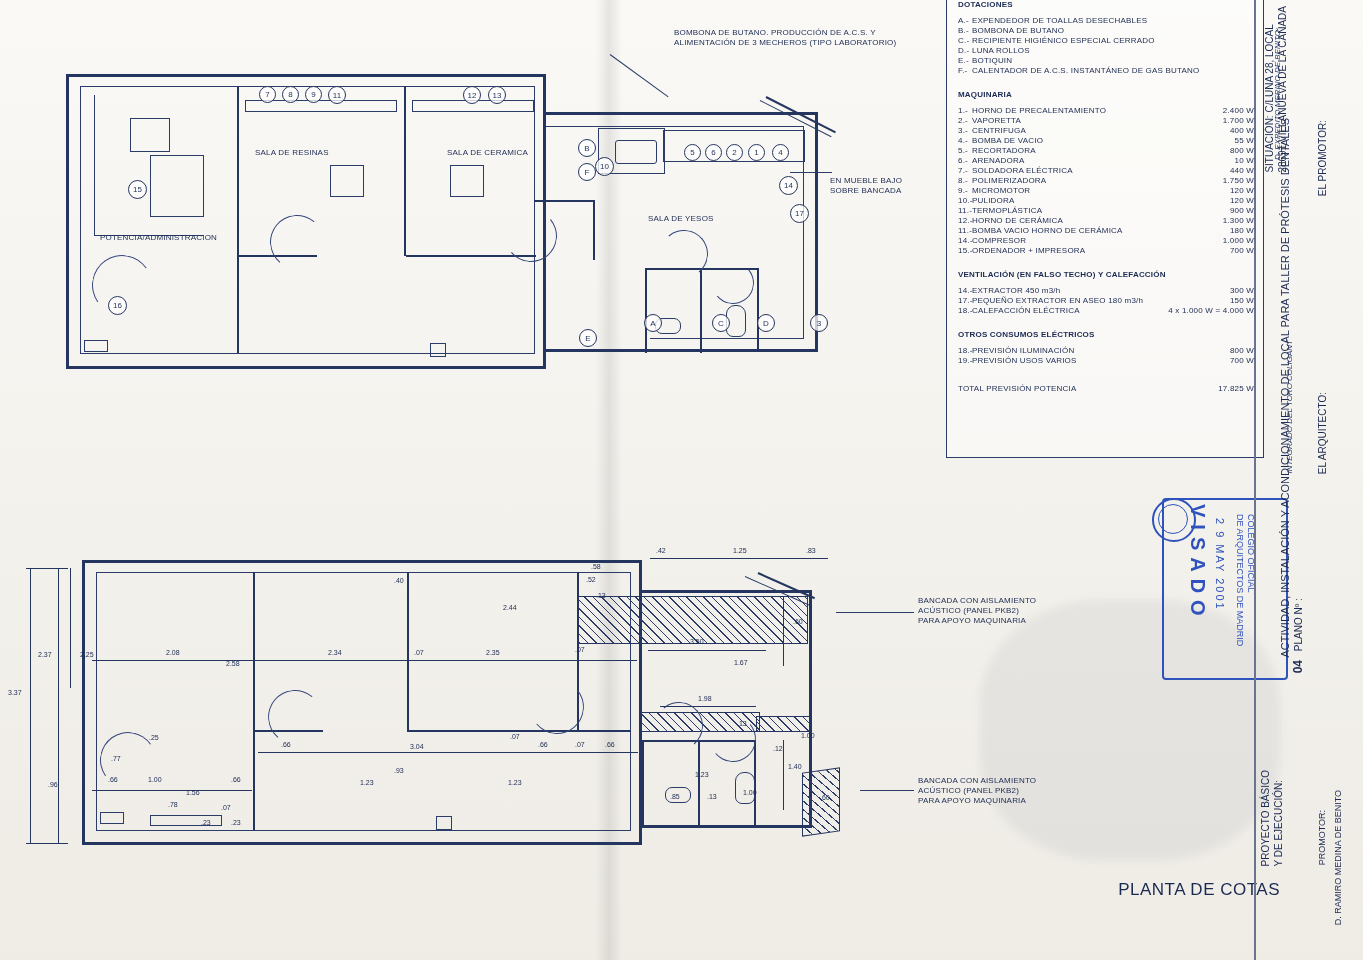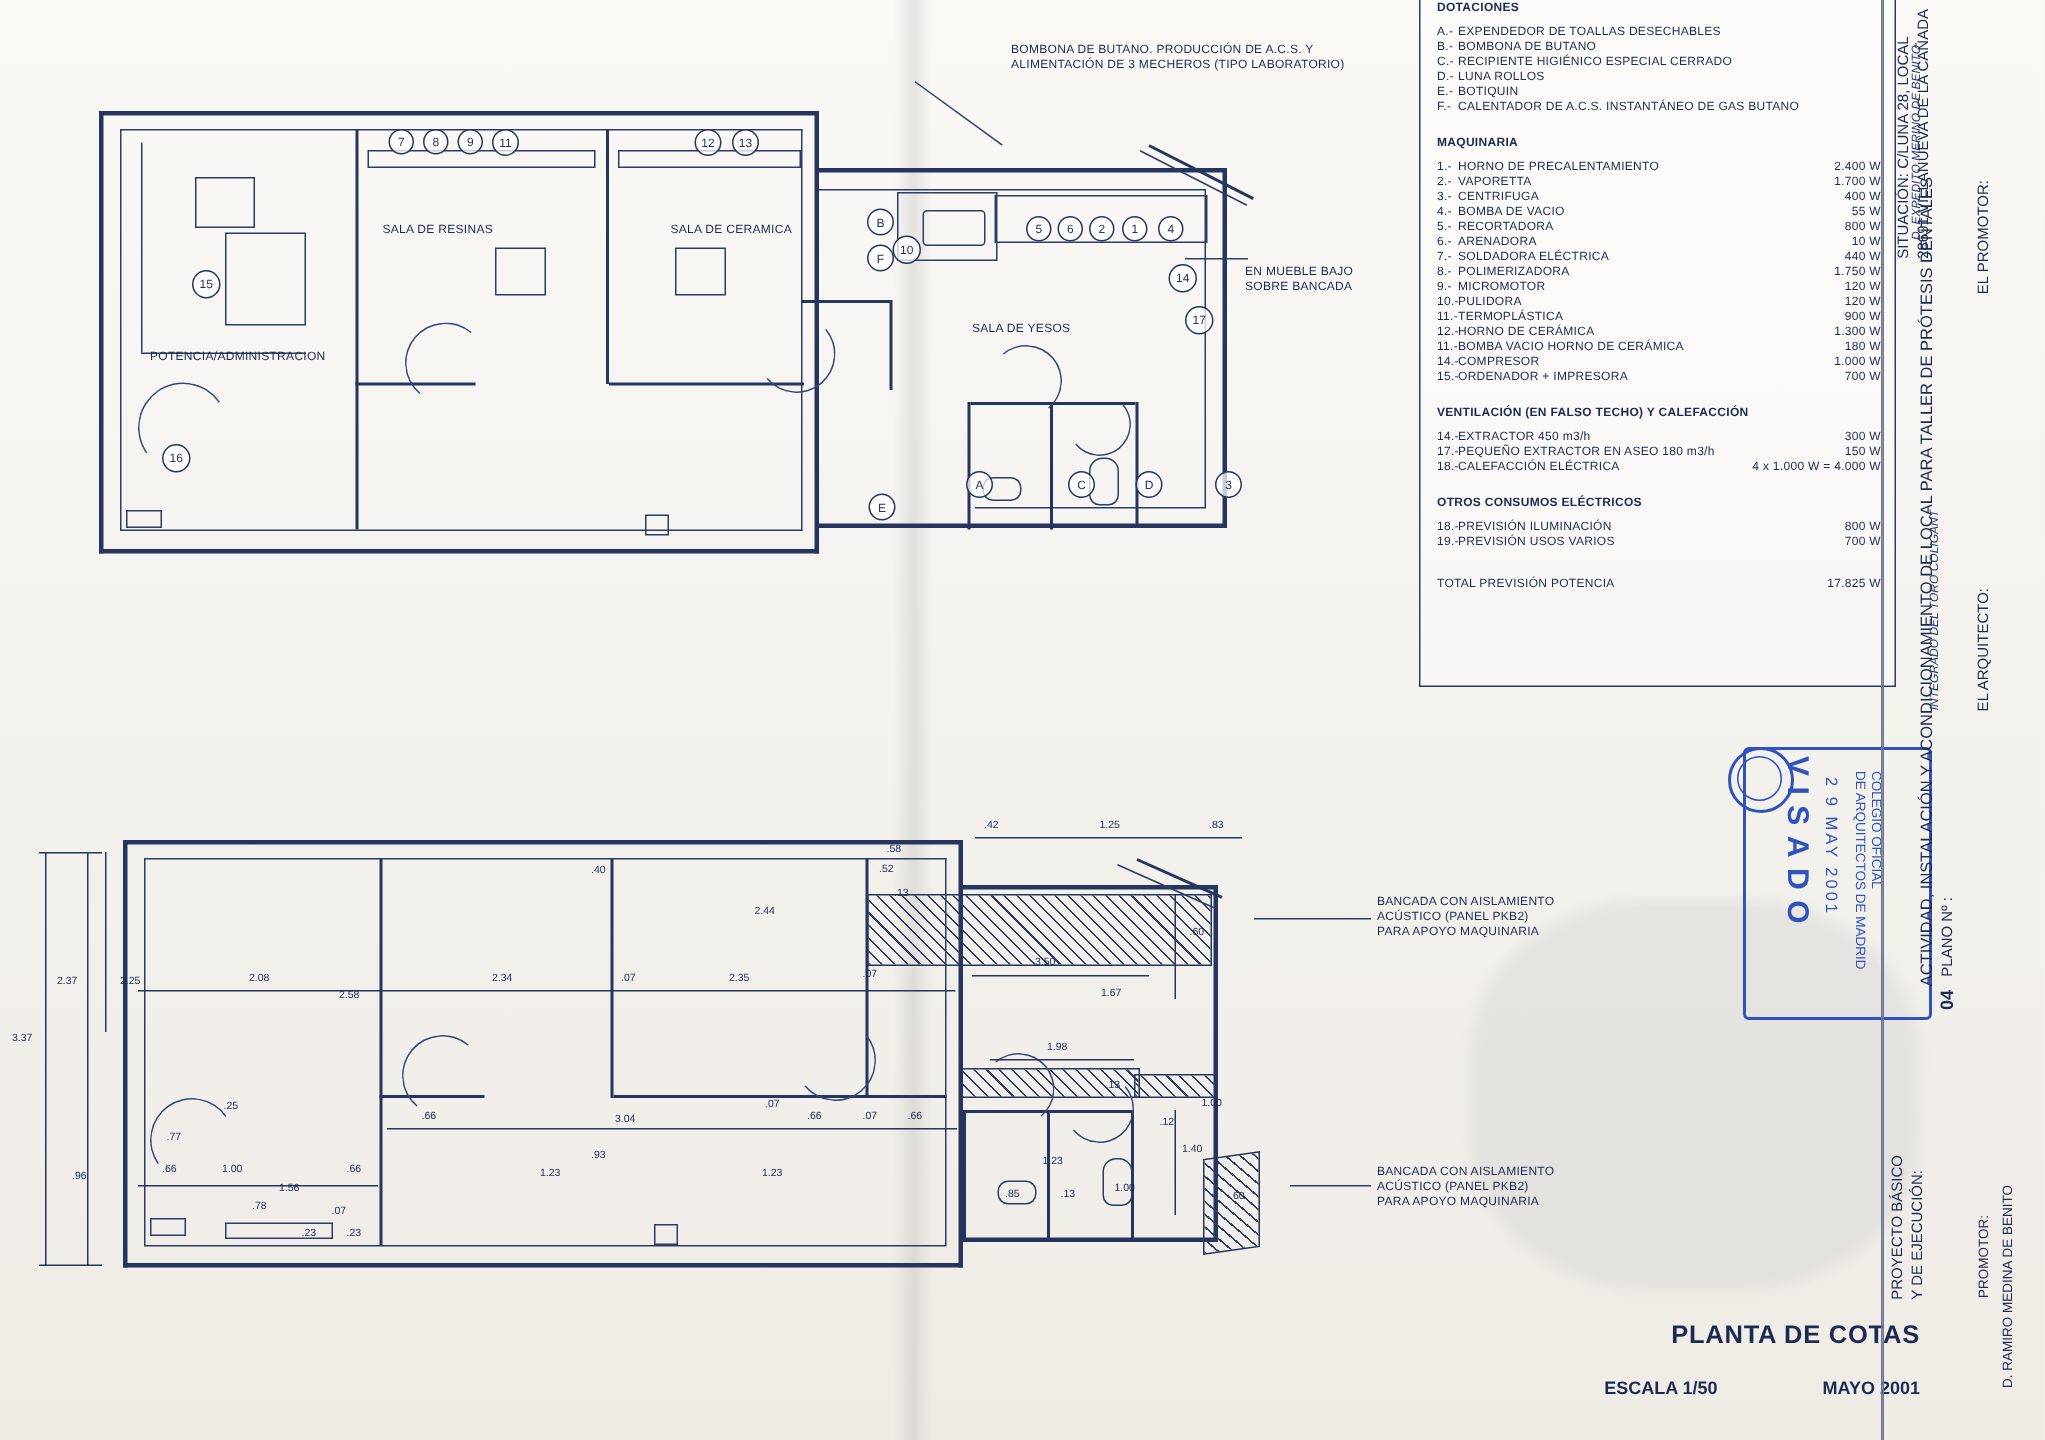--- a/index.html
+++ b/index.html
@@ -311,26 +311,22 @@
   <div class="abs txt7" style="left:231px;top:775px;">.66</div>
   <div class="abs txt7" style="left:186px;top:788px;">1.56</div>
   <div class="abs txt7" style="left:168px;top:800px;">.78</div>
   <div class="abs txt7" style="left:221px;top:803px;">.07</div>
   <div class="abs txt7" style="left:201px;top:818px;">.23</div>
   <div class="abs txt7" style="left:231px;top:818px;">.23</div>
   <div class="abs txt7" style="left:360px;top:778px;">1.23</div>
   <div class="abs txt7" style="left:394px;top:766px;">.93</div>
   <div class="abs txt7" style="left:508px;top:778px;">1.23</div>
 
-  <div class="abs" style="left:830px;top:880px;width:450px;text-align:right;font-weight:bold;">
+  <div class="abs" style="left:830px;top:880px;width:450px;text-align:right;">
     <div style="font-size:17px;letter-spacing:.5px;">PLANTA DE COTAS</div>
-    <div style="margin-top:18px;font-size:12px;display:flex;justify-content:flex-end;gap:70px;">
-      <span>ESCALA 1/50</span>
-      <span>MAYO 2001</span>
-    </div>
   </div>
 
   <div class="abs" style="left:1152px;top:492px;width:146px;height:190px;">
     <div style="position:absolute;left:10px;top:6px;width:122px;height:178px;border:2px solid #2f52bd;border-radius:4px;"></div>
     <div class="stamp-oval" style="left:0px;top:6px;width:40px;height:40px;"></div>
     <div class="stamp-oval" style="left:6px;top:12px;width:28px;height:28px;border-width:1px;"></div>
     <div style="position:absolute;left:34px;top:12px;writing-mode:vertical-rl;" class="stampword">VISADO</div>
     <div style="position:absolute;left:62px;top:26px;writing-mode:vertical-rl;font-size:11px;color:#2f52bd;letter-spacing:2px;">2 9 MAY 2001</div>
     <div style="position:absolute;left:82px;top:22px;writing-mode:vertical-rl;font-size:9px;color:#2f52bd;line-height:11px;white-space:pre;">COLEGIO OFICIAL
 DE ARQUITECTOS DE MADRID</div>

